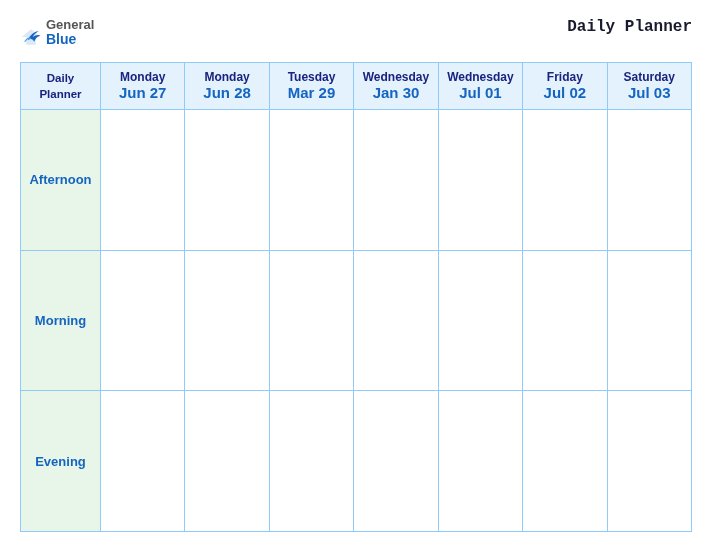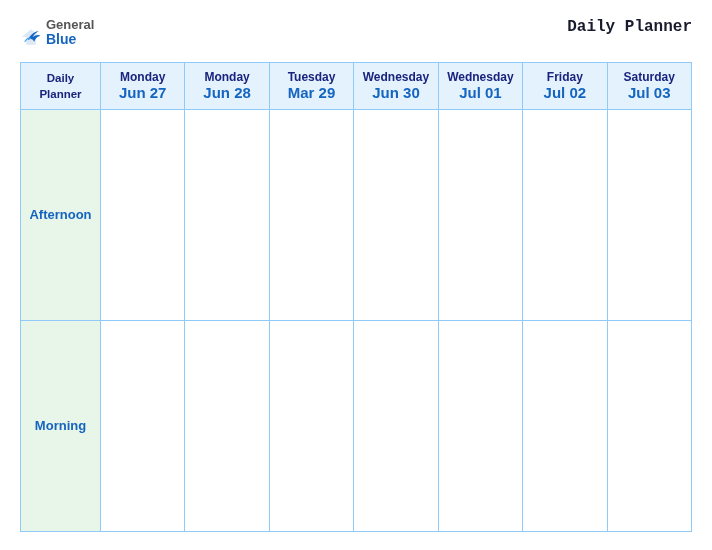--- a/index.html
+++ b/index.html
@@ -172,21 +172,21 @@
         <th class="header-cell">
           <span class="day-name">Monday</span>
           <span class="day-date">Jun 28</span>
         </th>
         <th class="header-cell">
           <span class="day-name">Tuesday</span>
           <span class="day-date">Mar 29</span>
         </th>
         <th class="header-cell">
           <span class="day-name">Wednesday</span>
-          <span class="day-date">Jun 30</span>
+          <span class="day-date">Jan 30</span>
         </th>
         <th class="header-cell">
           <span class="day-name">Wednesday</span>
           <span class="day-date">Jul 01</span>
         </th>
         <th class="header-cell">
           <span class="day-name">Friday</span>
           <span class="day-date">Jul 02</span>
         </th>
         <th class="header-cell">
@@ -209,16 +209,26 @@
       <tr class="time-row">
         <td class="label-cell">Morning</td>
         <td class="content-cell"></td>
         <td class="content-cell"></td>
         <td class="content-cell"></td>
         <td class="content-cell"></td>
         <td class="content-cell"></td>
         <td class="content-cell"></td>
         <td class="content-cell"></td>
       </tr>
+      <tr class="time-row">
+        <td class="label-cell">Evening</td>
+        <td class="content-cell"></td>
+        <td class="content-cell"></td>
+        <td class="content-cell"></td>
+        <td class="content-cell"></td>
+        <td class="content-cell"></td>
+        <td class="content-cell"></td>
+        <td class="content-cell"></td>
+      </tr>
     </tbody>
   </table>
 
 </div>
 
 </body></html>

